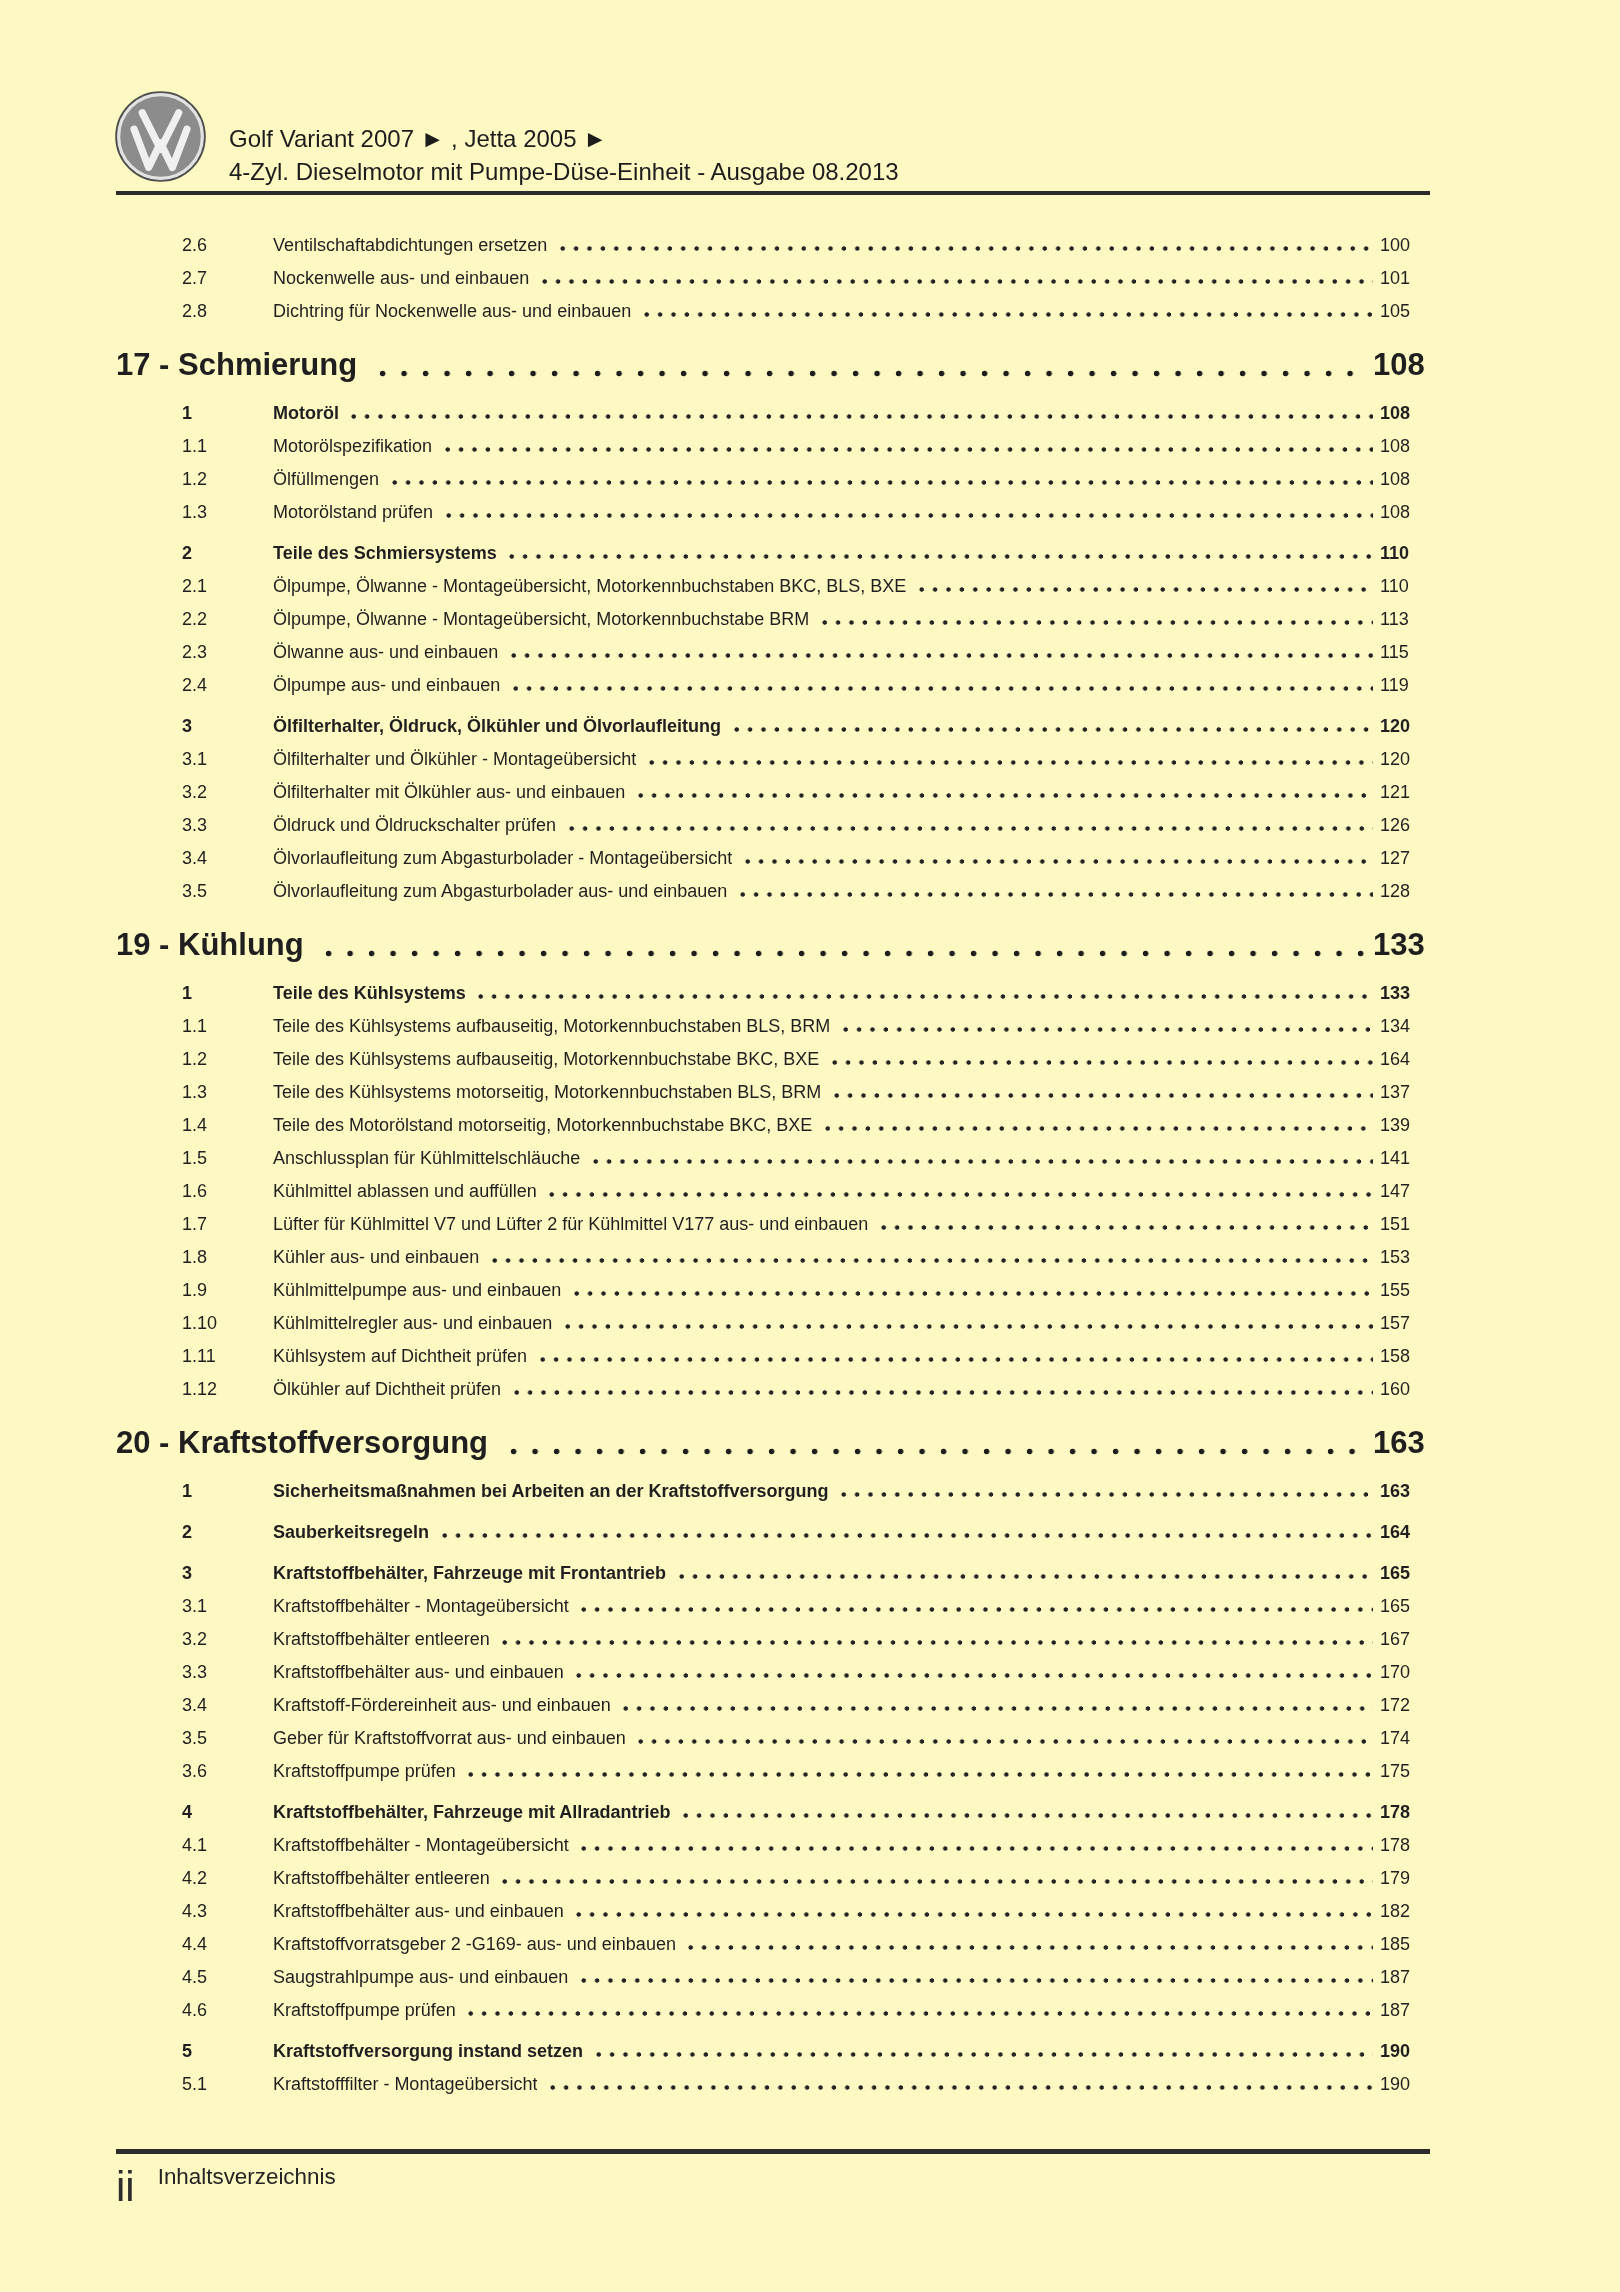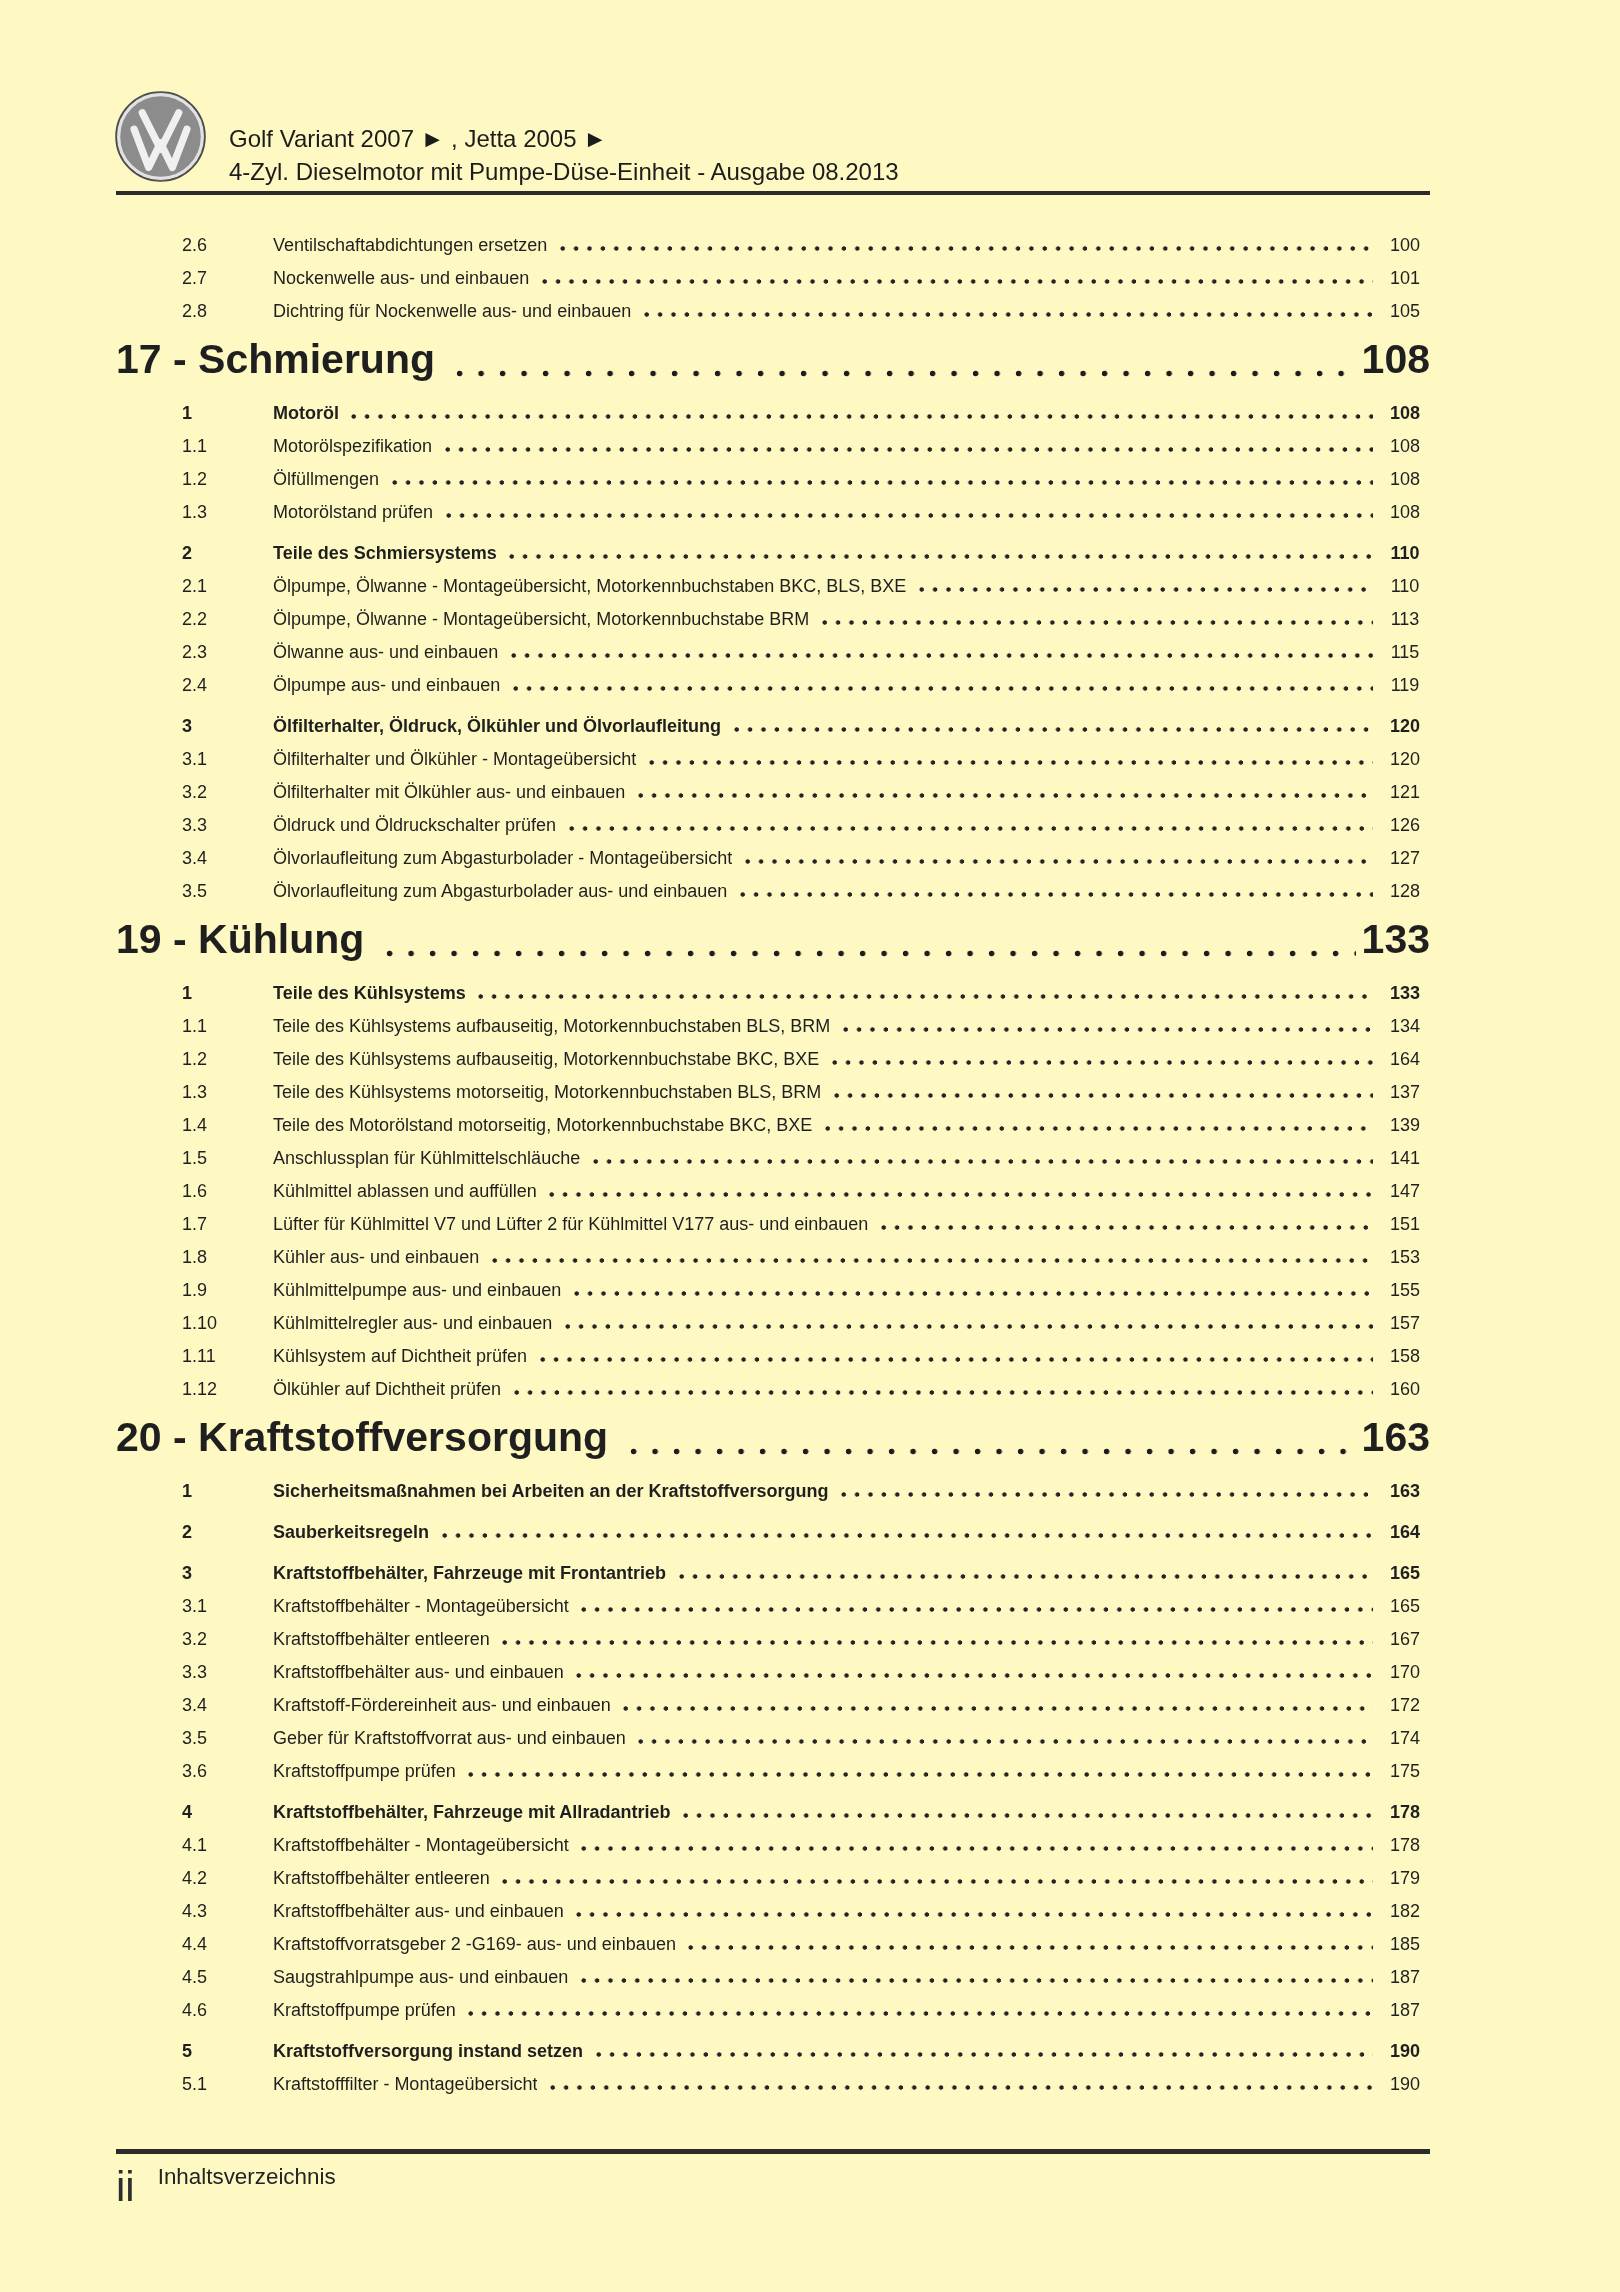--- a/index.html
+++ b/index.html
@@ -26,26 +26,26 @@
   }
   .entry-row.bold{font-weight:700;margin-top:8px;}
   .entry-row .num{width:91px;flex:none;}
   .entry-row .title{flex:0 1 auto;overflow:hidden;}
   .leader{
     flex:1 1 auto;min-width:14.3px;height:7.2px;
     align-self:flex-end;margin:0 7.2px 4.5px 12.5px;
     background-image:radial-gradient(circle at 2.7px 3.6px,#242424 1.9px,rgba(0,0,0,0) 2.6px);
     background-size:13.4px 7.2px;background-repeat:repeat-x;background-position:0 0;
   }
-  .page-num{flex:none;min-width:50px;text-align:center;}
+  .page-num{flex:none;min-width:50px;text-align:left;}
   .chapter-row{
     display:flex;align-items:flex-end;
     height:42px;box-sizing:border-box;padding-bottom:2.7px;
     margin-top:19px;margin-bottom:2.7px;
-    font-size:41px;font-weight:700;white-space:nowrap;
+    font-size:31px;font-weight:700;white-space:nowrap;
   }
   .chapter-row .leader{
     height:9px;margin:0 5.4px 5.4px 21.5px;
     background-image:radial-gradient(circle at 3.6px 4.5px,#1d1d1d 2.4px,rgba(0,0,0,0) 3.2px);
     background-size:21.5px 9px;
   }
   .chapter-row .page-num{min-width:57px;}
   
   .footer-rule{top:2149px;height:4.5px;}
   .footer{position:absolute;left:116px;top:2164px;display:flex;align-items:flex-start;gap:23px;}

